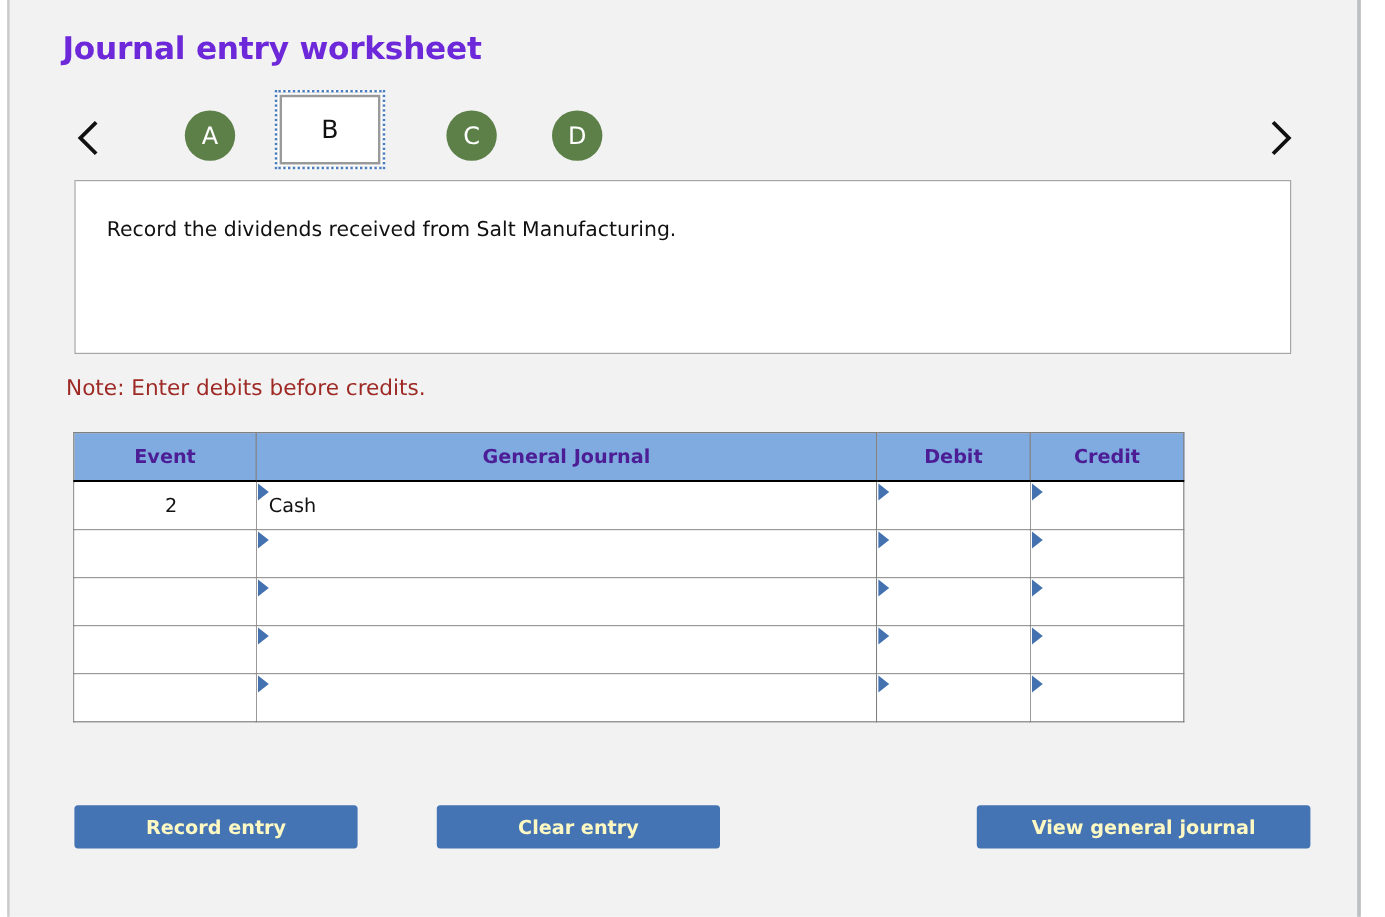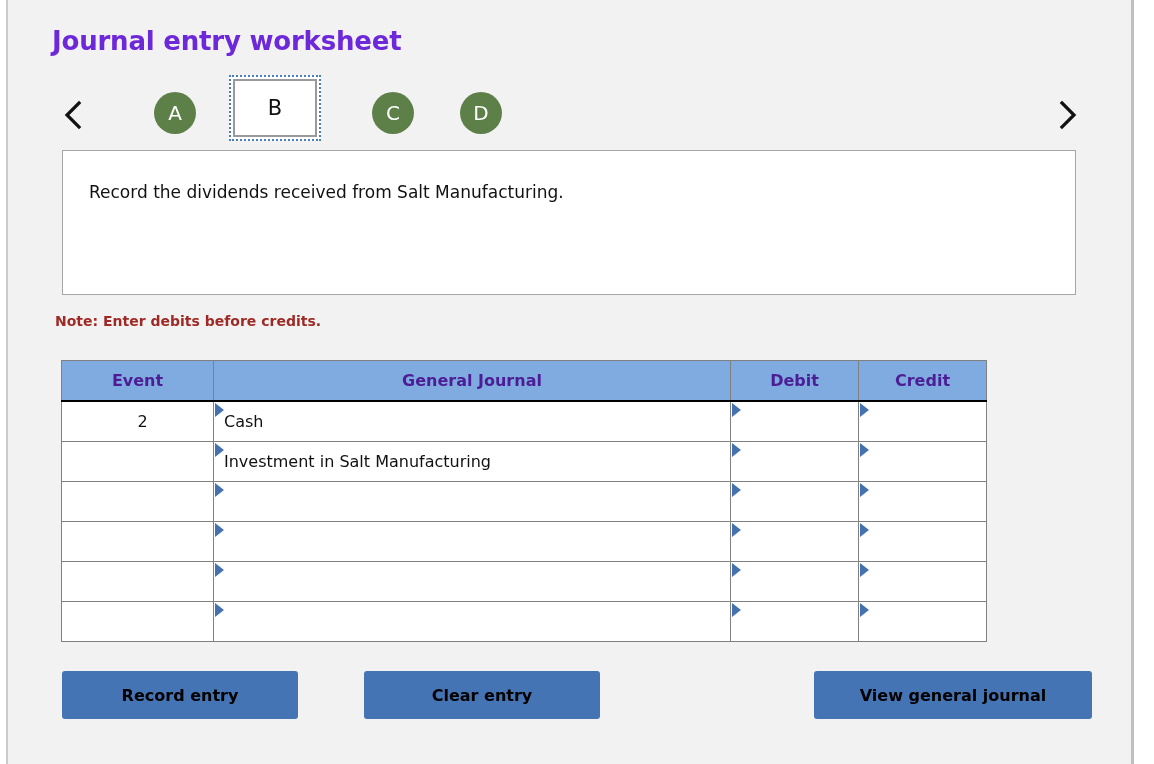--- a/index.html
+++ b/index.html
@@ -120,24 +120,23 @@
     font-size: 17px;
     color: #111111;
     white-space: nowrap;
   }
 
   
   #note-text {
     position: absolute;
     left: 47px;
     top: 313px;
-    font-size: 14px;
+    font-size: 18px;
     color: #9e2a26;
     white-space: nowrap;
-    font-weight: bold;
   }
 
   
   #journal-table {
     position: absolute;
     left: 53px;
     top: 360px;
     width: 926px;
     border-collapse: collapse;
     table-layout: fixed;
@@ -193,23 +192,23 @@
     border-top: 7px solid transparent;
     border-bottom: 7px solid transparent;
     border-left: 9px solid #4472b0;
     z-index: 1;
   }
   tr.row-last td { border-bottom: 2px solid #5a5a5a; }
 
   
   .action-button {
     position: absolute;
-    height: 48px;
+    height: 36px;
     background: #4574b4;
-    color: #000000;
+    color: #fef9c3;
     font-size: 16px;
     font-weight: bold;
     border: none;
     border-radius: 3px;
     cursor: pointer;
     font-family: "DejaVu Sans", "Liberation Sans", sans-serif;
     display: flex;
     align-items: center;
     justify-content: center;
   }
@@ -297,37 +296,20 @@
             <span class="cell-marker"></span>
             <span class="cell-text"></span>
           </td>
         </tr>
         <tr>
           <td class="cell-event">
             <span class="cell-text"></span>
           </td>
           <td class="cell-gj">
             <span class="cell-marker"></span>
-            <span class="cell-text">Investment in Salt Manufacturing</span>
-          </td>
-          <td>
-            <span class="cell-marker"></span>
-            <span class="cell-text"></span>
-          </td>
-          <td>
-            <span class="cell-marker"></span>
-            <span class="cell-text"></span>
-          </td>
-        </tr>
-        <tr>
-          <td class="cell-event">
-            <span class="cell-text"></span>
-          </td>
-          <td class="cell-gj">
-            <span class="cell-marker"></span>
             <span class="cell-text"></span>
           </td>
           <td>
             <span class="cell-marker"></span>
             <span class="cell-text"></span>
           </td>
           <td>
             <span class="cell-marker"></span>
             <span class="cell-text"></span>
           </td>

